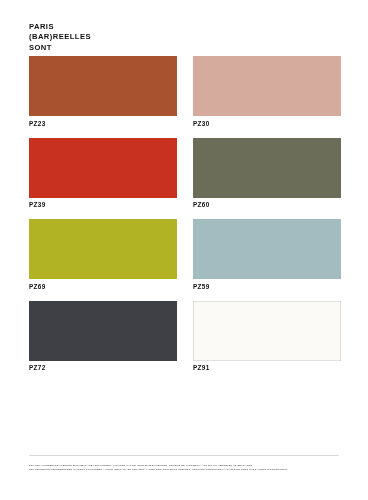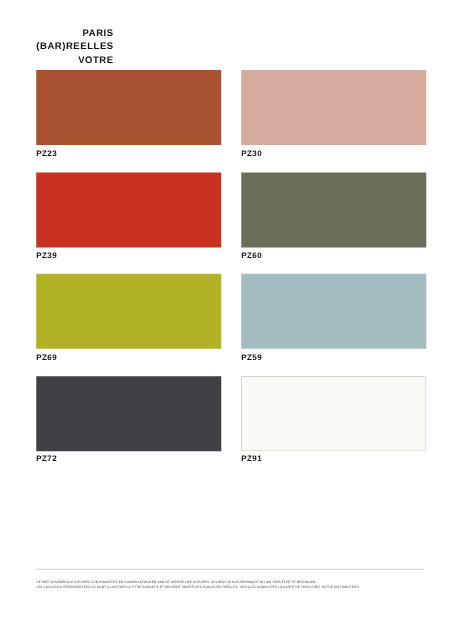--- a/index.html
+++ b/index.html
@@ -22,21 +22,20 @@
   }
   .title-block {
     position: absolute;
     left: 29px;
     top: 22px;
     font-size: 7.6px;
     font-weight: bold;
     line-height: 10.4px;
     letter-spacing: 0.45px;
     color: #111111;
-    text-align: right;
   }
   .title-line {
     display: block;
     white-space: nowrap;
   }
   .grid {
     position: absolute;
     left: 29px;
     top: 56px;
     width: 312px;
@@ -93,21 +92,21 @@
   }
 </style>
 </head>
 <body>
 
 <div class="page">
 
   <div class="title-block">
     <span class="title-line">PARIS</span>
     <span class="title-line">(BAR)REELLES</span>
-    <span class="title-line">VOTRE</span>
+    <span class="title-line">SONT</span>
   </div>
 
   <div class="grid">
 
     <div class="cell">
       <span class="swatch" style="background: rgb(168, 82, 47);"></span>
       <span class="swatch-label">PZ23</span>
     </div>
 
     <div class="cell">

